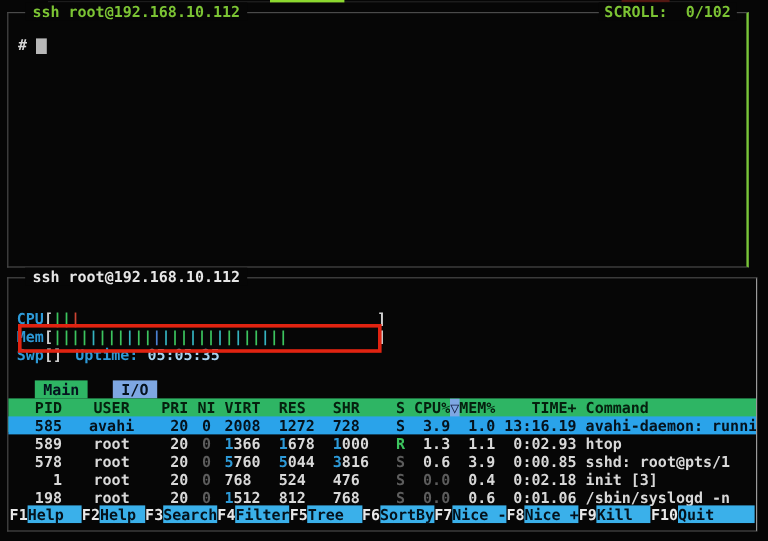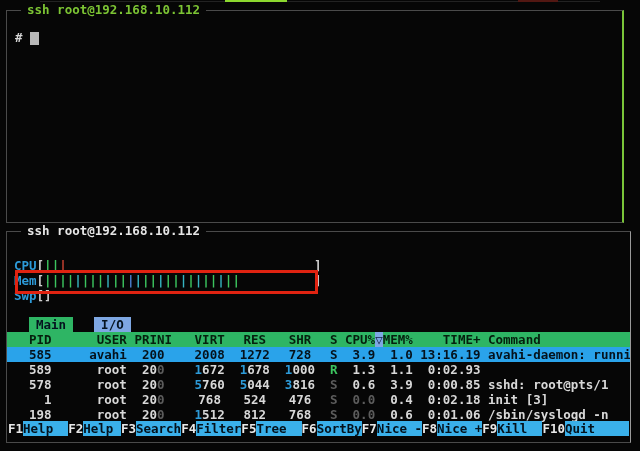--- a/index.html
+++ b/index.html
@@ -71,24 +71,24 @@
     background:var(--header-green);color:#05200e;padding-left:7px;overflow:hidden;
   }
   .table-header .c-sort{background:var(--tab-blue);color:#101a40;}
   .rows{position:absolute;top:115px;left:0;right:0;}
   .prow{display:flex;height:15px;padding-left:7px;overflow:hidden;color:var(--text);}
   .prow.selected{background:var(--azure-selected);}
   .prow.selected span{color:#05121c !important;}
   .lead{color:var(--blue);}
 
   .c-pid{width:5ch;text-align:right;}
-  .c-user{width:10ch;text-align:right;}
+  .c-user{width:10ch;text-align:center;}
   .c-pri{width:4ch;text-align:right;}
-  .c-ni{width:4ch;text-align:left;}
-  .c-virt,.c-res,.c-shr{width:6ch;text-align:center;}
+  .c-ni{width:4ch;text-align:center;}
+  .c-virt,.c-res,.c-shr{width:6ch;text-align:left;}
   .c-s{width:2ch;text-align:right;}
   .c-cpu{width:5ch;text-align:right;}
   .c-sort{width:1ch;text-align:center;}
   .c-mem{width:4ch;text-align:right;}
   .c-time{width:9ch;text-align:right;}
   .c-cmd{flex:1;overflow:hidden;text-align:left;}
 
   .fkeys{position:absolute;top:189px;left:1px;right:1px;display:flex;height:15px;overflow:hidden;}
   .fk-key{color:#e8e8e8;}
   .fk-label{background:var(--fkey-cyan);color:#04121c;}
@@ -103,20 +103,21 @@
 <body>
 
 <div class="screen">
 
   <div class="art-hair"></div>
   <div class="art-green"></div>
   <div class="art-red"></div>
 
   <div class="pane pane-top">
     <span class="pane-title green">ssh root@192.168.10.112</span>
+    <span class="scroll-ind">SCROLL:  0/102</span>
     <div class="prompt-line">
       <span>#</span><span class="cursor"></span>
     </div>
   </div>
 
   <div class="pane pane-bottom">
     <span class="pane-title white">ssh root@192.168.10.112</span>
     <div class="htop">
       <div class="line" style="top:26px">
           <span class="mlabel">CPU</span>
@@ -127,20 +128,21 @@
       <div class="line" style="top:41px">
           <span class="mlabel">Mem</span>
           <span class="brk">[</span>
           <span class="meter-body"><span class="bar bar-g">|</span><span class="bar bar-g">|</span><span class="bar bar-g">|</span><span class="bar bar-g">|</span><span class="bar bar-t">|</span><span class="bar bar-g">|</span><span class="bar bar-g">|</span><span class="bar bar-g">|</span><span class="bar bar-t">|</span><span class="bar bar-g">|</span><span class="bar bar-g">|</span><span class="bar bar-b">|</span><span class="bar bar-t">|</span><span class="bar bar-g">|</span><span class="bar bar-g">|</span><span class="bar bar-t">|</span><span class="bar bar-g">|</span><span class="bar bar-g">|</span><span class="bar bar-t">|</span><span class="bar bar-g">|</span><span class="bar bar-t">|</span><span class="bar bar-g">|</span><span class="bar bar-g">|</span><span class="bar bar-t">|</span><span class="bar bar-g">|</span><span class="bar bar-g">|</span><span class="meter-val"><span class="t-memval">37.9M/1</span><span class="t-dim">28M</span></span></span>
           <span class="brk">]</span>
         </div>
       <div class="line" style="top:56px">
           <span class="mlabel">Swp</span>
           <span class="brk">[</span>
           <span class="brk">]</span>
+          <span class="info"><span class="t-label">Uptime: </span><span class="t-boldblue">05:05:35</span></span>
         </div>
 
       <div class="tabs">
         <span class="tab tab-main">Main</span>
         <span class="tab tab-io">I/O</span>
       </div>
 
       <div class="table-header" id="thead">
           <span class="c-pid">PID</span>
           <span class="c-user"> USER</span>
@@ -170,28 +172,29 @@
             <span class="c-sort"> </span>
             <span class="c-mem">1.0</span>
             <span class="c-time">13:16.19</span>
             <span class="c-cmd"> avahi-daemon: running</span>
           </div>
           <div class="prow">
             <span class="c-pid">589</span>
             <span class="c-user"> root</span>
             <span class="c-pri">20</span>
             <span class="c-ni t-dim">0</span>
-            <span class="c-virt"><span class="lead">1</span><span>672</span></span>
+            <span class="c-virt"><span class="lead">1</span><span>366</span></span>
             <span class="c-res"><span class="lead">1</span><span>678</span></span>
             <span class="c-shr"><span class="lead">1</span><span>000</span></span>
             <span class="c-s t-green"> R</span>
             <span class="c-cpu">1.3</span>
             <span class="c-sort"> </span>
             <span class="c-mem">1.1</span>
             <span class="c-time">0:02.93</span>
+            <span class="c-cmd"> htop</span>
           </div>
           <div class="prow">
             <span class="c-pid">578</span>
             <span class="c-user"> root</span>
             <span class="c-pri">20</span>
             <span class="c-ni t-dim">0</span>
             <span class="c-virt"><span class="lead">5</span><span>760</span></span>
             <span class="c-res"><span class="lead">5</span><span>044</span></span>
             <span class="c-shr"><span class="lead">3</span><span>816</span></span>
             <span class="c-s t-dim"> S</span>

